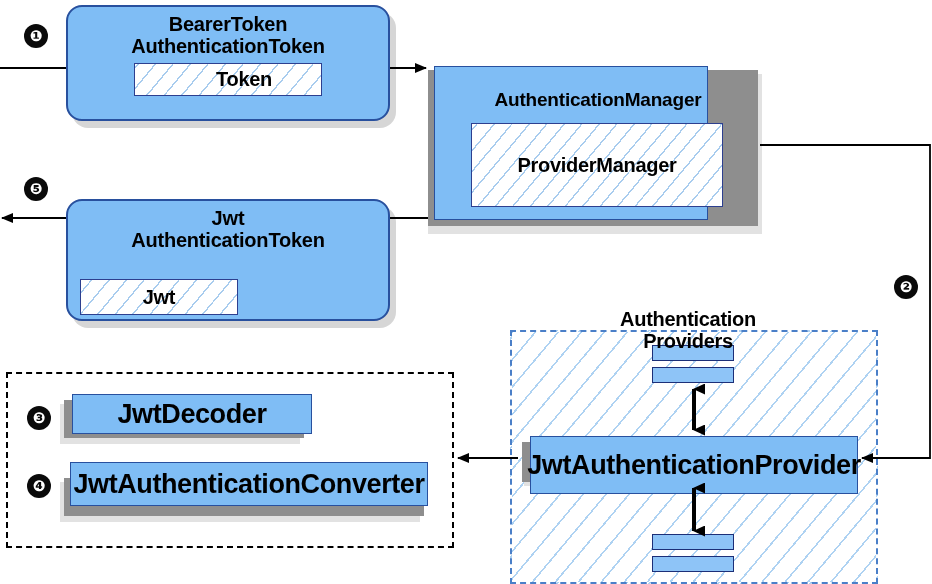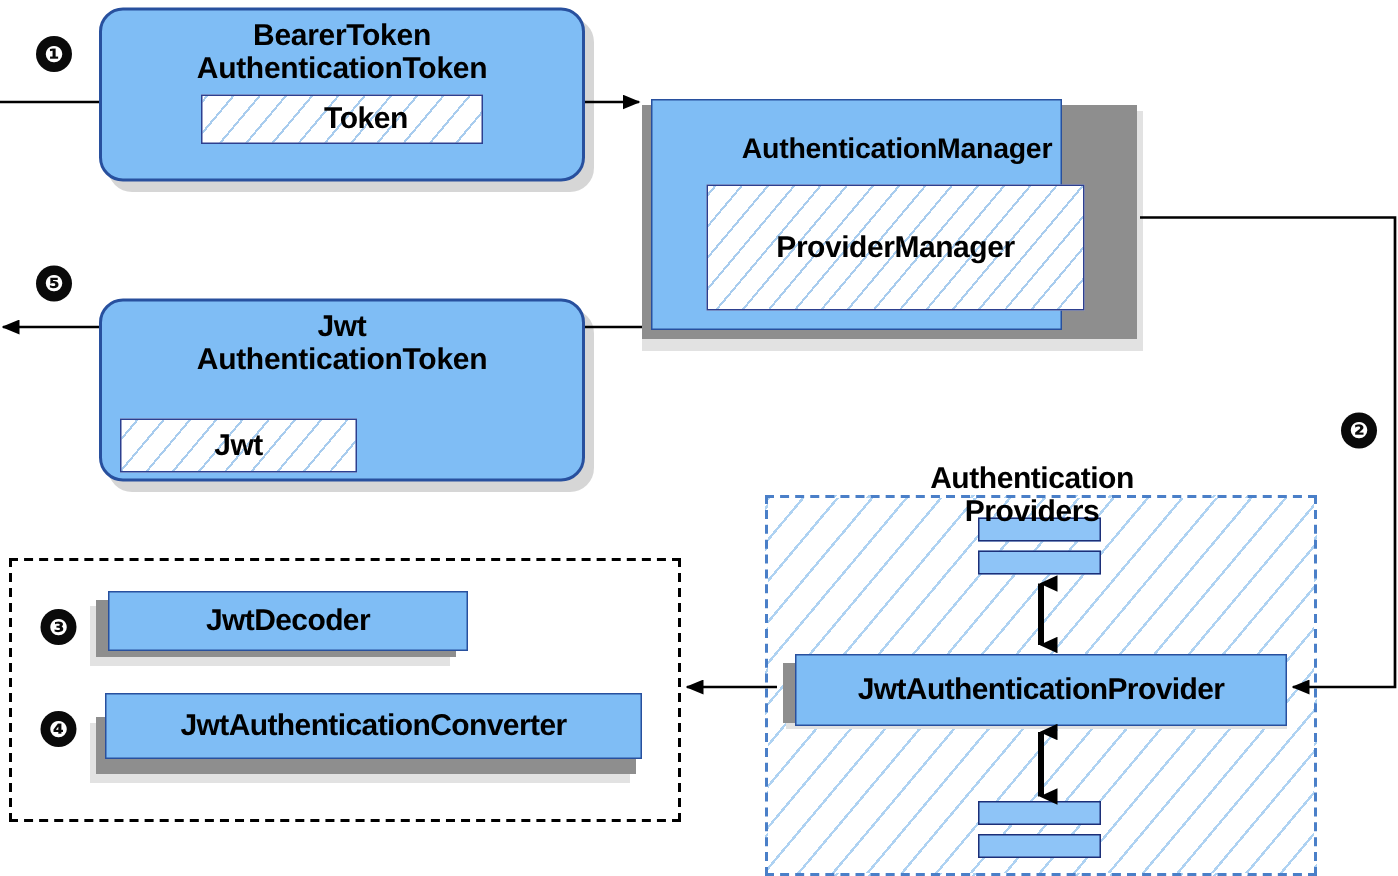--- a/index.html
+++ b/index.html
@@ -83,21 +83,21 @@
   .flat-bar {
     background: #7fbdf5;
     border: 1.6px solid #28509e;
     display: flex;
     align-items: center;
     justify-content: center;
     z-index: 6;
   }
   .flat-bar .lbl {
     font-weight: bold;
-    font-size: 20px;
+    font-size: 27px;
     color: #000000;
     letter-spacing: -0.4px;
     white-space: nowrap;
   }
   
   .shadow-dark { background: #8e8e8e; z-index: 4; }
   .shadow-light { background: #e2e2e2; z-index: 3; }
 
   
   .mini-bar {
@@ -225,21 +225,21 @@
 
   <div class="badge abs" style="left:894px; top:275px;">❷</div>
 
   <div class="dashed-blue abs" style="left:510px; top:330px; width:368px; height:254px;"></div>
 
   <div class="mini-bar abs" style="left:652px; top:345px; width:82px; height:16px;"></div>
   <div class="mini-bar abs" style="left:652px; top:367px; width:82px; height:16px;"></div>
 
   <div class="shadow-light abs" style="left:524px; top:446px; width:334px; height:40px;"></div>
   <div class="shadow-dark abs" style="left:522px; top:442px; width:332px; height:40px;"></div>
-  <div class="flat-bar abs" style="left:530px; top:436px; width:328px; height:48px;">
+  <div class="flat-bar abs" style="left:530px; top:436px; width:328px; height:58px;">
     <span class="lbl">JwtAuthenticationProvider</span>
   </div>
 
   <div class="mini-bar abs" style="left:652px; top:534px; width:82px; height:16px;"></div>
   <div class="mini-bar abs" style="left:652px; top:556px; width:82px; height:16px;"></div>
 
   <div class="dashed-black abs" style="left:6px; top:372px; width:448px; height:176px;"></div>
 
   <div class="badge abs" style="left:27px; top:406px;">❸</div>
 

